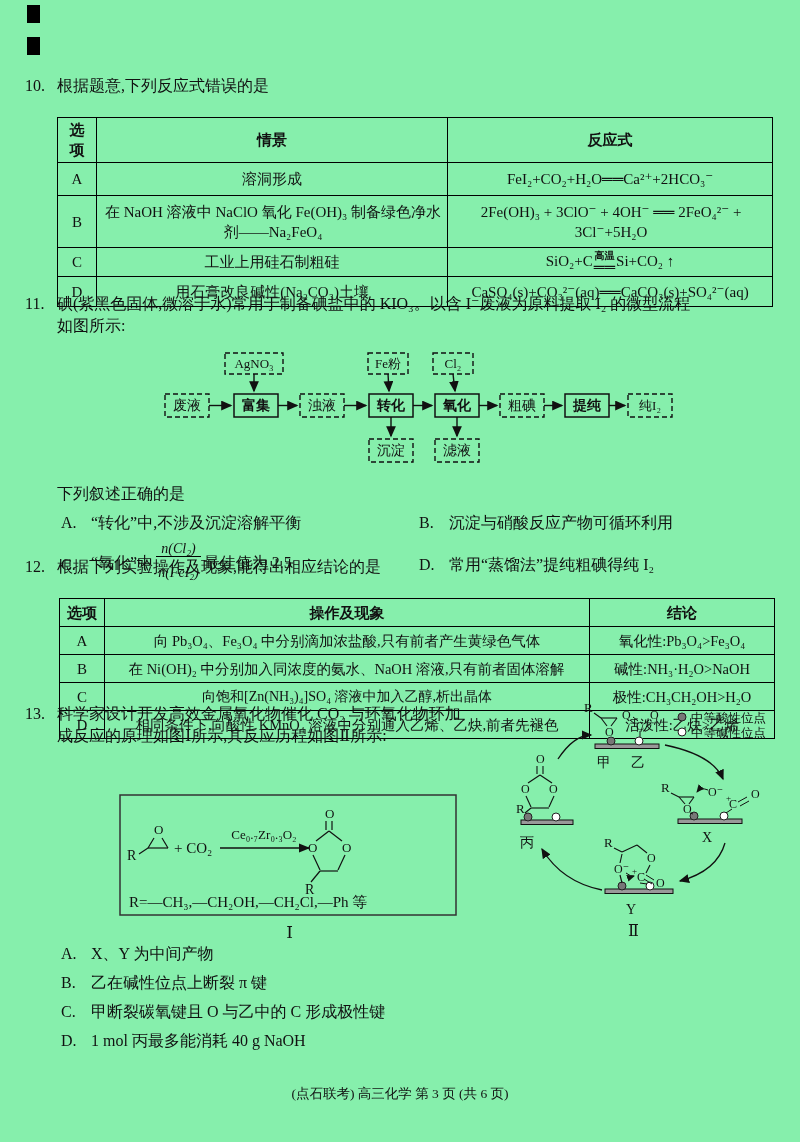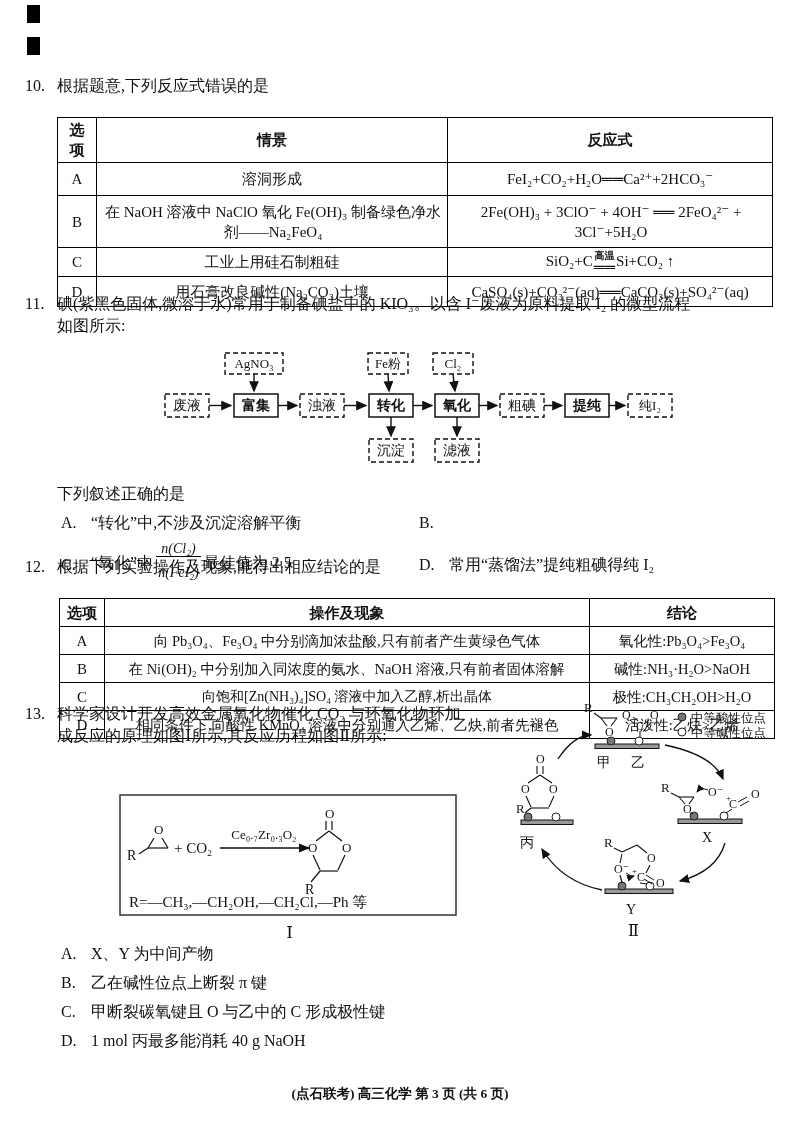--- a/index.html
+++ b/index.html
@@ -1,19 +1,19 @@
 <!DOCTYPE html>
 <html><head>
 <meta charset="utf-8">
 <style>
   * { margin:0; padding:0; box-sizing:border-box; }
   html,body { background:#888; }
   .page {
     position:relative; width:800px; height:1142px; margin:0 auto;
-    background:#ffffff; color:#111;
+    background:#86efac; color:#111;
     font-family:"Liberation Serif","DejaVu Serif",serif;
     font-size:16px; overflow:hidden;
   }
   .regmark { position:absolute; left:27px; width:13px; height:18px; background:#000; }
   .rm1 { top:5px; } .rm2 { top:37px; }
 
   .qblock { position:absolute; left:25px; width:752px; }
   .qline { display:flex; line-height:22px; }
   .qno { flex:0 0 32px; }
   .qstem { flex:1; }
@@ -48,21 +48,21 @@
   .q13stem { width:460px; }
   .fig1 { position:absolute; left:92px; top:90px; width:345px; }
   .fig1 .figlabel, .fig2label { text-align:center; font-size:17px; }
   .fig2 { position:absolute; left:455px; top:-6px; width:320px; }
 
   .spacer { height:190px; }
   .q13opts .opt { margin-top:5px; }
 
   .footer {
     position:absolute; top:1085px; left:0; width:100%; text-align:center;
-    font-weight:bold; font-size:13.5px;
+    font-weight:normal; font-size:13.5px;
   }
   svg text { fill:#111; }
 </style>
 </head>
 <body>
 
 <div class="page">
   <div class="regmark rm1"></div>
   <div class="regmark rm2"></div>
 
@@ -172,20 +172,21 @@
       </svg>
     </div>
     <div class="prompt">下列叙述正确的是</div>
     <div class="optrow optcol">
       <div class="opt optA">
         <span class="olabel">A.</span>
         <span>“转化”中,不涉及沉淀溶解平衡</span>
       </div>
       <div class="opt">
         <span class="olabel">B.</span>
+        <span>沉淀与硝酸反应产物可循环利用</span>
       </div>
     </div>
     <div class="optrow optcol" style="align-items:center;">
       <div class="opt optA" style="align-items:center;">
         <span class="olabel">C.</span>
         <span>
           <span>“氧化”中</span><span class="frac"><span class="num"><i>n(Cl₂)</i></span><span class="den"><i>n(FeI₂)</i></span></span><span>最佳值为 2.5</span>
         </span>
       </div>
       <div class="opt">

